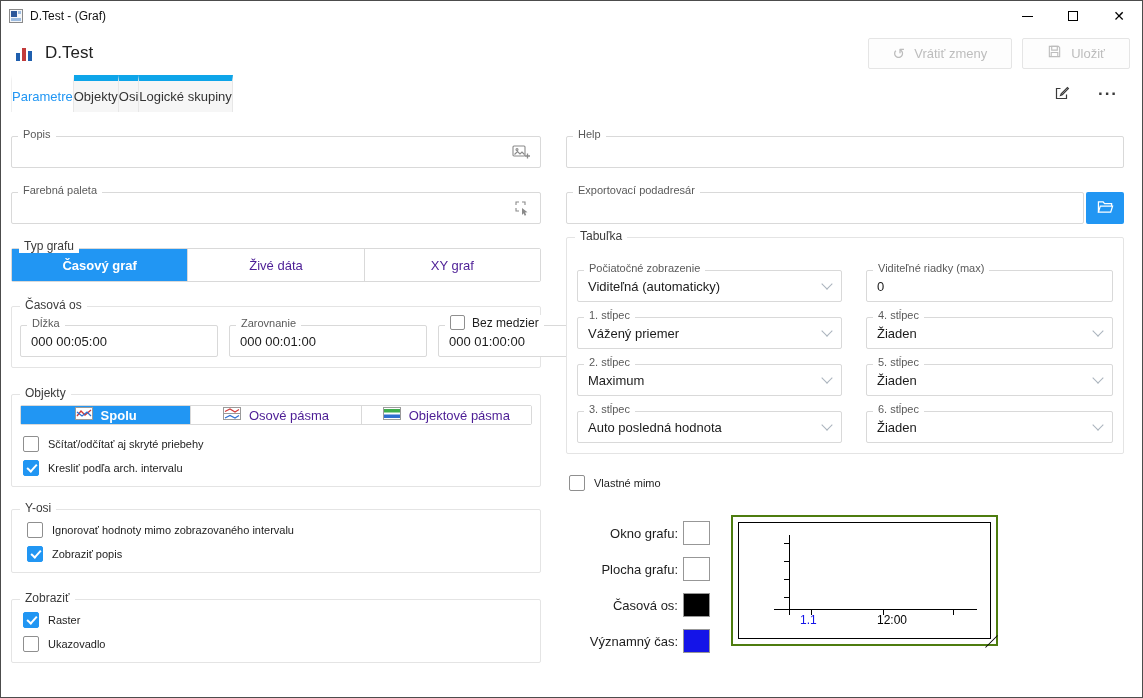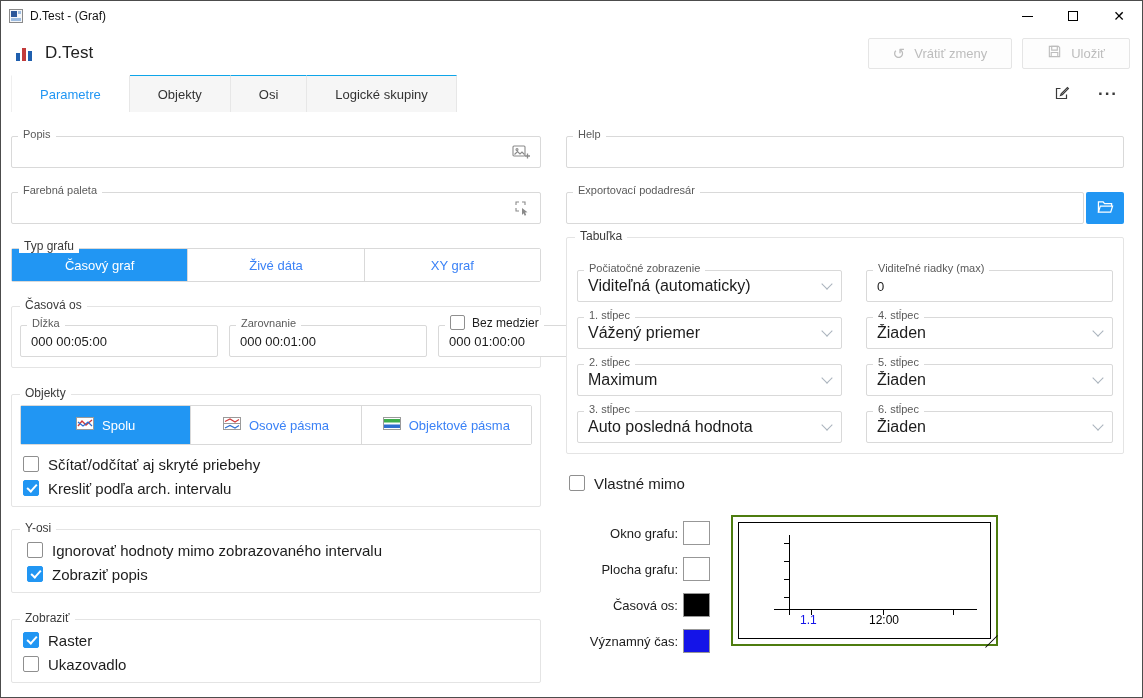--- a/index.html
+++ b/index.html
@@ -33,75 +33,75 @@
   .app-icon{display:flex;align-items:center;}
   .app-title{font-size:17px;color:#222;margin-left:12px;}
   .header-actions{margin-left:auto;display:flex;gap:10px;}
   .hbtn{display:flex;align-items:center;gap:9px;height:31px;padding:0 24px;background:#fdfdfd;
         border:1px solid #e5e5e5;border-radius:2px;color:#bdbdbd;font-size:13px;
         font-family:"Liberation Sans",sans-serif;cursor:default;}
   .undo-ic{font-size:15px;color:#bdbdbd;line-height:1;}
 
   
   .tabbar{height:37px;display:flex;align-items:stretch;padding-left:10px;flex:none;}
-  .tab{padding:0 28px;display:flex;align-items:center;font-size:13px;color:#333;background:#f6f6f6;
-       border-right:1px solid #e7e7e7;border-top:1px solid #0ea5e9;cursor:pointer;}
+  .tab{padding:0 0;display:flex;align-items:center;font-size:13px;color:#333;background:#f6f6f6;
+       border-right:1px solid #e7e7e7;border-top:6px solid #0ea5e9;cursor:pointer;}
   .tab:first-child{border-left:1px solid #efefef;}
   .tab.active{background:#fff;color:var(--accent);border-top-color:#fff;}
   .tab-actions{margin-left:auto;display:flex;align-items:center;gap:28px;padding-right:24px;}
   .ellipsis{font-size:17px;font-weight:bold;color:#3a3a3a;letter-spacing:1px;cursor:pointer;line-height:1;}
   .edit-ic{cursor:pointer;display:flex;}
 
   
   .content{flex:1;display:flex;padding:14px 18px 0 10px;}
   .col-left{width:530px;flex:none;}
   .col-right{flex:1;margin-left:25px;}
 
   
   .field{position:relative;height:32px;border:1px solid var(--border);border-radius:2px;background:#fff;
          display:flex;align-items:center;padding:0 10px;}
   .flabel{position:absolute;top:-9px;left:6px;background:#fff;padding:0 5px;font-size:11px;color:var(--lbl);white-space:nowrap;}
   .finput{border:none;outline:none;flex:1;min-width:0;background:transparent;padding:0;
           font-family:"Liberation Sans",sans-serif;font-size:13px;color:var(--txt);}
-  .fvalue{flex:1;font-size:16px;color:var(--txt);white-space:nowrap;overflow:hidden;}
+  .fvalue{flex:1;font-size:13px;color:var(--txt);white-space:nowrap;overflow:hidden;}
   .ficon{margin-left:8px;display:flex;align-items:center;cursor:pointer;}
   .chev{width:8px;height:8px;border-right:1.4px solid #aab3bd;border-bottom:1.4px solid #aab3bd;
         transform:rotate(45deg);margin-left:8px;margin-top:-4px;flex:none;}
 
   
   .group{position:relative;border:1px solid var(--groupborder);border-radius:2px;background:#fff;}
   .glabel{position:absolute;top:-9px;left:8px;background:#fff;padding:0 5px;font-size:12px;color:#3b3b3b;white-space:nowrap;}
 
   
   .seg-wrap{position:relative;}
   .seg{display:flex;height:34px;border:1px solid var(--border);border-radius:2px;}
   .seg-item{flex:1;display:flex;align-items:center;justify-content:center;gap:8px;background:#fff;
-            border-left:1px solid var(--border);cursor:pointer;font-size:13px;color:#3b82f6;}
-  .seg-item:first-child{border-left:none;}
+            border-left:1px solid var(--border);cursor:pointer;font-size:13px;color:#4c1d95;}
+  .seg-item:first-child{border-left:none;font-weight:bold;}
   .seg-item.active{background:var(--accent);color:#fff;}
 
   
   .cbrow{display:flex;align-items:center;gap:9px;height:24px;padding:0 3px;cursor:pointer;}
   .cb{width:16px;height:16px;border:1px solid #8f8f8f;border-radius:2px;background:#fff;position:relative;flex:none;}
   .cb.checked{background:var(--accent);border-color:var(--accent);}
   .cb.checked::after{content:"";position:absolute;left:4.6px;top:1.4px;width:4px;height:8px;
                      border:solid #fff;border-width:0 2px 2px 0;transform:rotate(42deg);}
-  .cbtext{font-size:15px;color:#1d1d1d;}
+  .cbtext{font-size:11px;color:#1d1d1d;}
 
   
   .f-popis{margin-top:10px;}
   .f-paleta{margin-top:24px;}
   .seg-typ{margin-top:24px;}
   .g-casova{margin-top:24px;padding:18px 8px 10px;display:flex;gap:11px;}
   .g-casova .field{flex:1;}
   .float-cb{position:absolute;top:-11px;left:6px;background:#fff;padding:0 5px;display:flex;align-items:center;gap:7px;}
   .float-cb .cb{width:15px;height:15px;}
   .float-cb .cbtext{font-size:12px;}
   .g-objekty{margin-top:26px;padding:10px 8px 6px;}
-  .g-objekty .seg{height:40px;margin-bottom:7px;}
+  .g-objekty .seg{height:20px;margin-bottom:7px;}
   .g-yosi{margin-top:22px;padding:8px 12px 6px;}
   .g-zobrazit{margin-top:26px;padding:8px 8px 6px;}
 
   
   .f-help{margin-top:10px;align-items:flex-end;}
   .export-row{margin-top:24px;display:flex;align-items:flex-start;}
   .export-row .field{flex:1;}
   .folder-btn{width:38px;height:32px;margin-left:2px;background:var(--accent);border:none;border-radius:2px;
               display:flex;align-items:center;justify-content:center;cursor:pointer;flex:none;}
   .g-tabulka{margin-top:13px;padding:32px 10px 10px;display:grid;grid-template-columns:265px 1fr;column-gap:24px;row-gap:15px;}
@@ -113,21 +113,21 @@
   .swatch{width:27px;height:24px;border:1px solid #979797;cursor:pointer;flex:none;}
 
   
   .preview{position:relative;width:267px;height:131px;border:2px solid #4d7c0f;background:#fff;margin-left:21px;flex:none;}
   .preview-inner{position:absolute;left:5px;top:5px;right:5px;bottom:5px;border:1px solid #000;}
   .axis-y{position:absolute;left:56px;top:18px;width:1px;height:75px;background:#000;}
   .ytick{position:absolute;left:51px;width:6px;height:1px;background:#000;}
   .axis-x{position:absolute;left:41px;right:19px;top:92px;height:1px;background:#000;}
   .xtick{position:absolute;top:92px;width:1px;height:6px;background:#000;}
   .pl1{position:absolute;left:67px;top:96px;font-size:12px;color:#1414e8;}
-  .pl2{position:absolute;left:136px;top:96px;font-size:12px;color:#000;}
+  .pl2{position:absolute;left:144px;top:96px;font-size:12px;color:#000;}
   .grip{position:absolute;right:-4px;bottom:2px;width:17px;height:1px;background:#000;transform:rotate(-45deg);}
 </style>
 </head>
 <body>
 
 <div class="window">
 
   <div class="titlebar">
     <span class="tb-icon">
       <svg width="14" height="14" viewBox="0 0 14 14">

